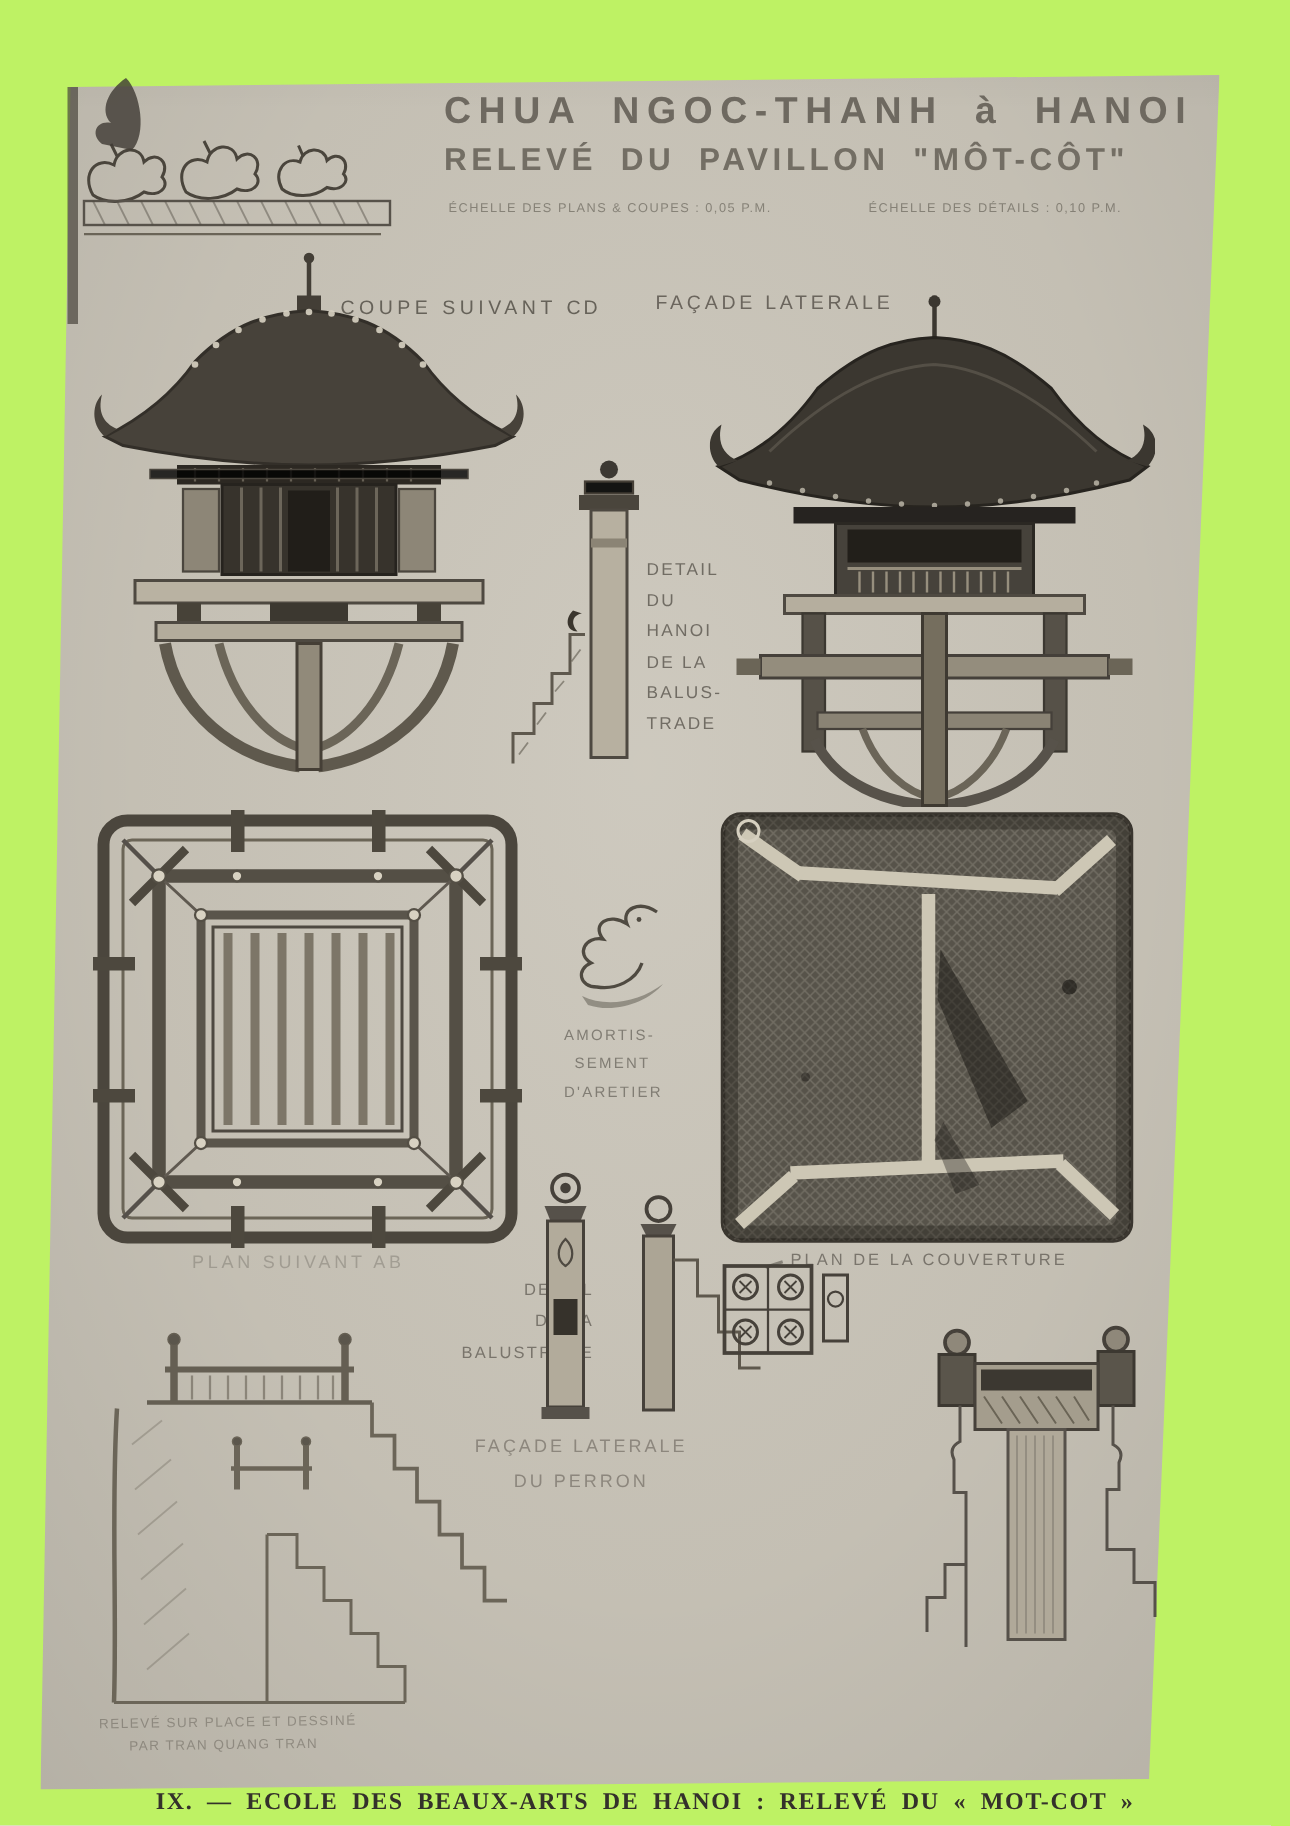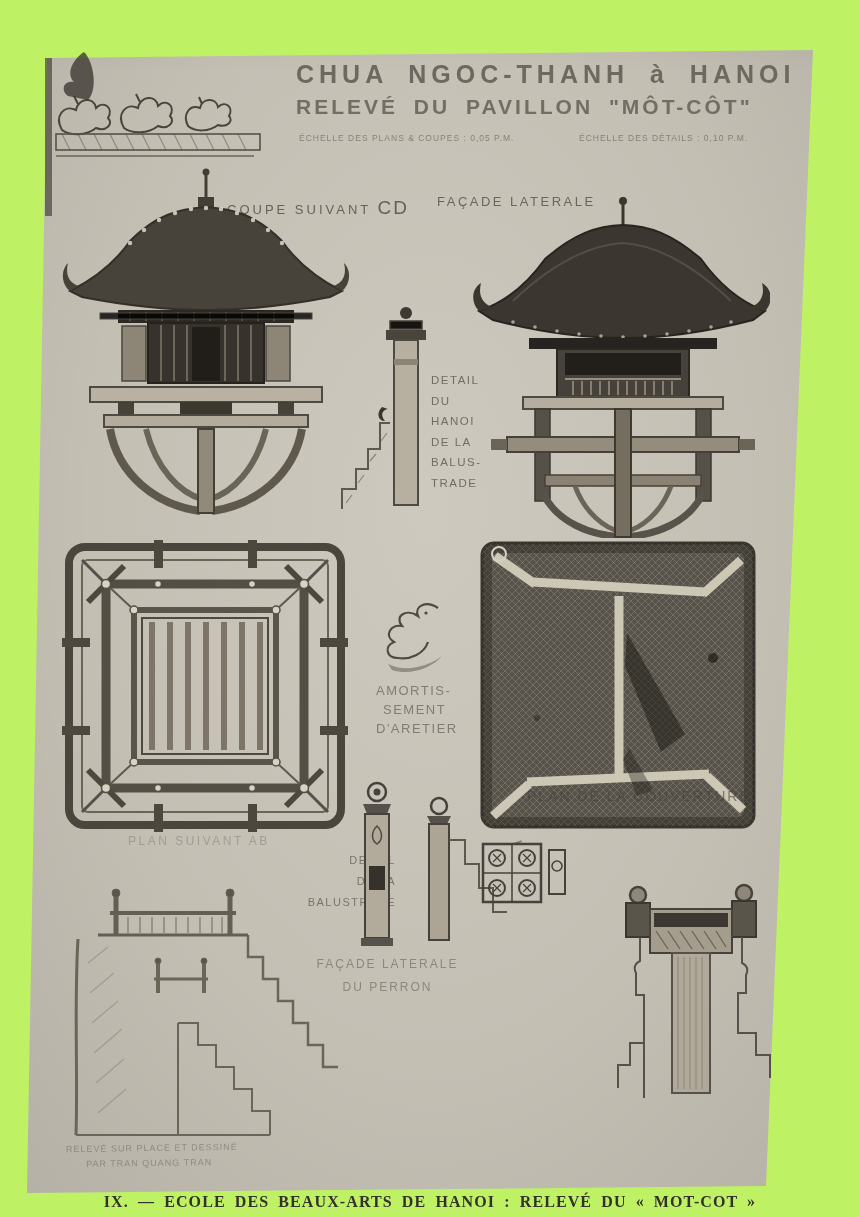--- a/index.html
+++ b/index.html
@@ -16,27 +16,27 @@
   .hand{color:rgba(70,65,58,0.78);white-space:nowrap;}
   .lines div{white-space:nowrap;}
   #title1{left:296px;top:60px;font-size:25px;letter-spacing:5px;word-spacing:9px;
           font-weight:600;color:#6e6960;}
   #title2{left:296px;top:95px;font-size:21px;letter-spacing:3px;word-spacing:7px;
           font-weight:600;color:#736e64;}
   #scaleL{left:299px;top:133px;font-size:8.5px;letter-spacing:1px;color:rgba(75,70,62,0.52);}
   #scaleR{left:579px;top:133px;font-size:8.5px;letter-spacing:1px;color:rgba(75,70,62,0.52);}
   #amortF{left:70px;top:171px;font-size:13px;letter-spacing:2px;line-height:21px;color:rgba(70,65,58,0.82);}
   #coupeCDlbl{left:227px;top:197px;font-size:13px;letter-spacing:3px;color:rgba(70,65,58,0.75);}
-  #coupeCDlbl .big{font-size:19px;letter-spacing:2px;}
+  #coupeCDlbl .big{font-size:13px;letter-spacing:2px;}
   #facadeLlbl{left:437px;top:194px;font-size:13px;letter-spacing:2.5px;color:rgba(70,65,58,0.72);}
   #detailDepart{left:431px;top:370px;font-size:11.5px;letter-spacing:1.5px;line-height:20.5px;color:rgba(70,65,58,0.68);}
-  #amortA{left:376px;top:681px;font-size:13px;letter-spacing:1.5px;line-height:19px;color:rgba(70,65,58,0.55);}
+  #amortA{left:376px;top:681px;font-size:10px;letter-spacing:1.5px;line-height:19px;color:rgba(70,65,58,0.55);}
   #amortA div:nth-child(2){margin-left:7px;}
   #planSuiv{left:128px;top:834px;font-size:12px;letter-spacing:2.5px;color:rgba(70,65,58,0.28);}
-  #planCouv{left:527px;top:788px;font-size:14px;letter-spacing:2px;color:rgba(70,65,58,0.60);}
+  #planCouv{left:527px;top:834px;font-size:11px;letter-spacing:2px;color:rgba(70,65,58,0.60);}
   #planCouvTick{left:510px;top:842px;width:12px;height:1.5px;background:rgba(70,65,58,0.5);transform:rotate(-18deg);}
   #detailBal{left:266px;top:850px;width:130px;text-align:right;font-size:11px;letter-spacing:1.5px;
              line-height:21px;color:rgba(70,65,58,0.6);}
   #facadePerron{left:295px;top:953px;width:185px;text-align:center;font-size:12px;letter-spacing:2px;
                 line-height:23px;color:rgba(70,65,58,0.45);}
   #coupeEElbl{left:543px;top:991px;width:84px;text-align:center;font-size:12px;letter-spacing:2px;
               line-height:30px;color:rgba(70,65,58,0.62);}
   #coupeEElbl .big{font-size:17px;}
   #signature{left:66px;top:1141px;font-size:9px;letter-spacing:1px;line-height:15px;
              color:rgba(70,65,58,0.38);transform:rotate(-0.8deg);}

